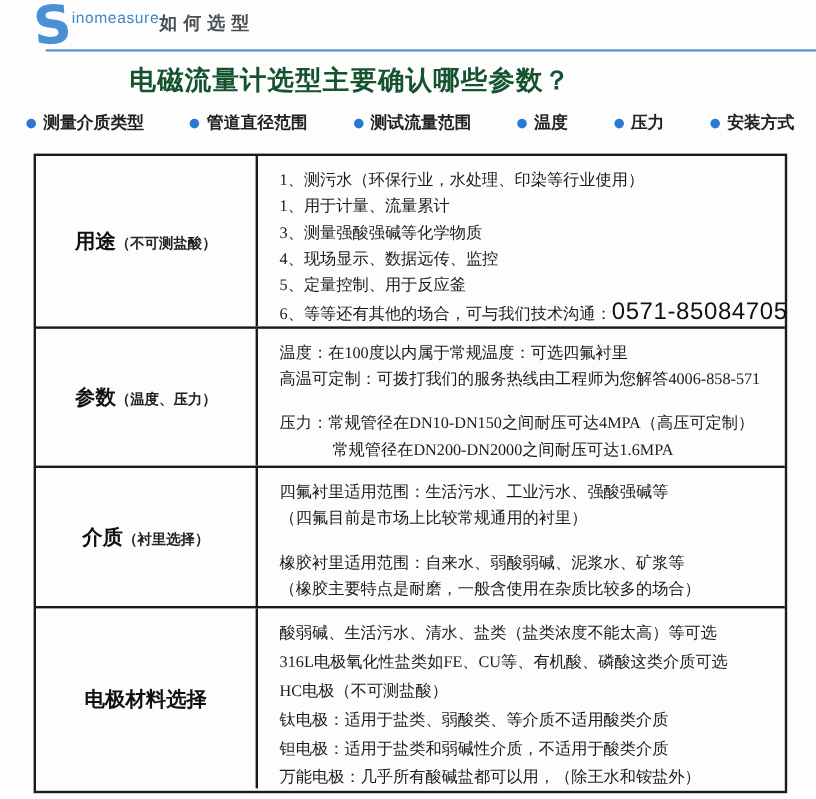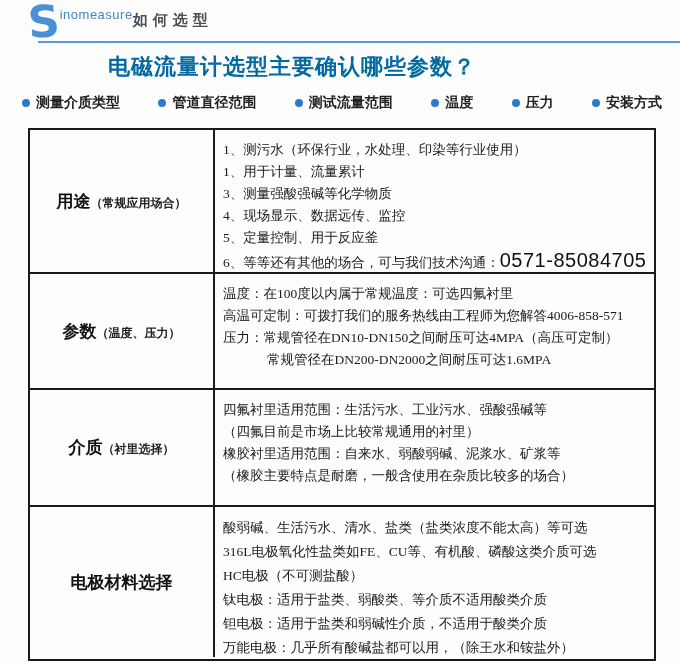--- a/index.html
+++ b/index.html
@@ -20,21 +20,21 @@
     line-height:13px;letter-spacing:0.5px;
   }
   .logo-sub{
     font-size:15px;color:#4a4f54;font-weight:bold;letter-spacing:5px;
     line-height:20px;margin-top:2px;
   }
   .header-rule{position:absolute;top:41px;left:38px;right:0px;height:2px;background:#5b9bd5;}
   
   .title{
     position:absolute;top:52px;left:0;width:584px;text-align:center;
-    font-size:22px;font-weight:bold;letter-spacing:1px;color:#0369a1;
+    font-size:22px;font-weight:bold;letter-spacing:1px;color:#14532d;
   }
   
   .bullets{
     position:absolute;top:94px;left:22px;right:18px;display:flex;
     justify-content:space-between;align-items:center;
   }
   .bullet-item{display:flex;align-items:center;font-size:14px;font-weight:bold;color:#222;}
   .dot{width:8px;height:8px;border-radius:50%;background:#2a7ad2;margin-right:6px;flex:0 0 auto;}
   
   .sel-table{
@@ -42,24 +42,24 @@
     border:2px solid #1a1a1a;box-sizing:border-box;display:flex;flex-direction:column;
   }
   .t-row{display:flex;border-bottom:2px solid #1a1a1a;box-sizing:border-box;}
   .t-row:last-child{border-bottom:none;}
   .t-label{
     width:185px;flex:0 0 185px;border-right:2px solid #1a1a1a;box-sizing:border-box;
     display:flex;align-items:center;justify-content:center;text-align:center;
   }
   .t-label .big{font-size:17px;font-weight:bold;color:#111;}
   .t-label .note{font-size:12px;font-weight:bold;color:#222;}
-  .t-cell{flex:1 1 auto;box-sizing:border-box;padding:9px 8px 4px 8px;}
+  .t-cell{flex:1 1 auto;box-sizing:border-box;padding:9px 8px 4px 18px;}
   .line{font-size:13.5px;line-height:22px;white-space:nowrap;color:#1a1a1a;}
   .row4 .line{line-height:24px;}
-  .gap-above{}
+  .gap-above{margin-top:15px;}
   .indent{padding-left:44px;}
   .phone{
     font-family:"Liberation Sans", sans-serif;font-size:20px;color:#111;
     letter-spacing:0.5px;
   }
 </style>
 </head>
 <body>
 
 <div class="page">
@@ -102,21 +102,21 @@
       <span class="dot"></span>
       <span>安装方式</span>
     </span>
   </div>
 
   <div class="sel-table">
 
     <div class="t-row" style="height:144px;">
       <div class="t-label">
         <div>
-          <span class="big">用途</span><span class="note">（常规应用场合）</span>
+          <span class="big">用途</span><span class="note">（不可测盐酸）</span>
         </div>
       </div>
       <div class="t-cell">
         <div class="line">1、测污水（环保行业，水处理、印染等行业使用）</div>
         <div class="line">1、用于计量、流量累计</div>
         <div class="line">3、测量强酸强碱等化学物质</div>
         <div class="line">4、现场显示、数据远传、监控</div>
         <div class="line">5、定量控制、用于反应釜</div>
         <div class="line"><span>6、等等还有其他的场合，可与我们技术沟通：</span><span class="phone">0571-85084705</span></div>
       </div>

